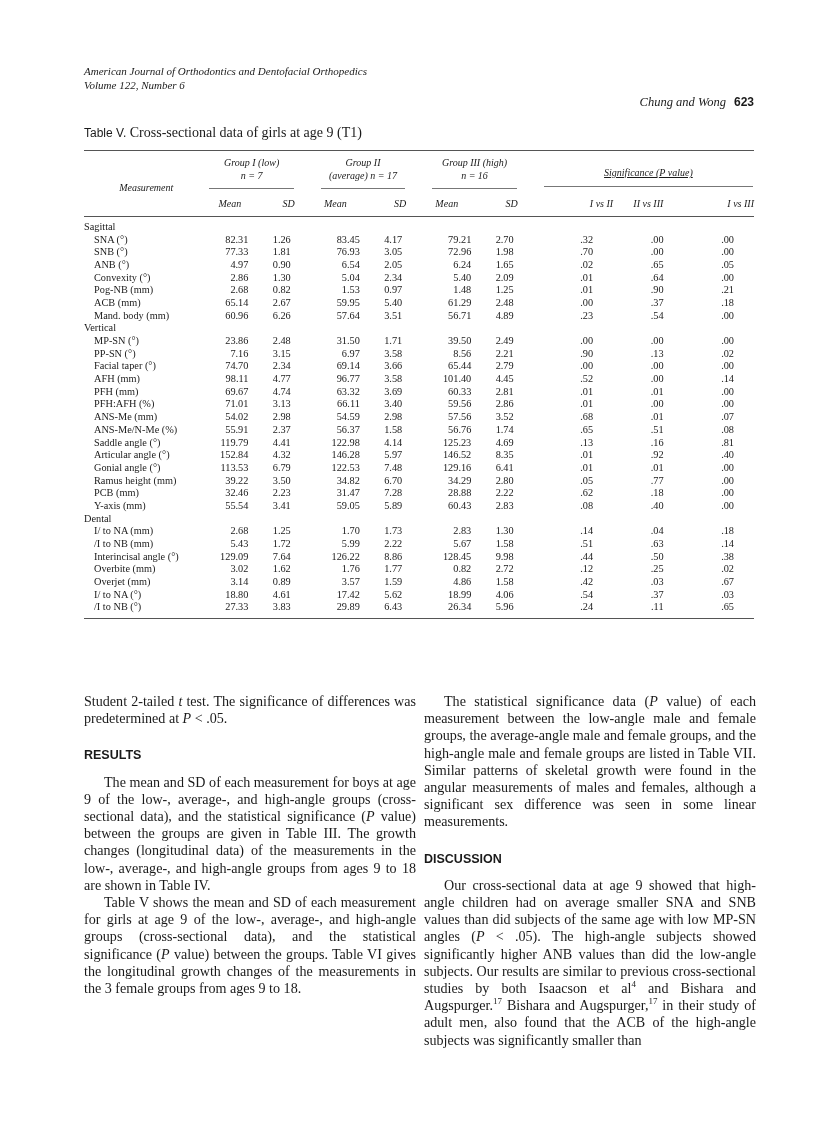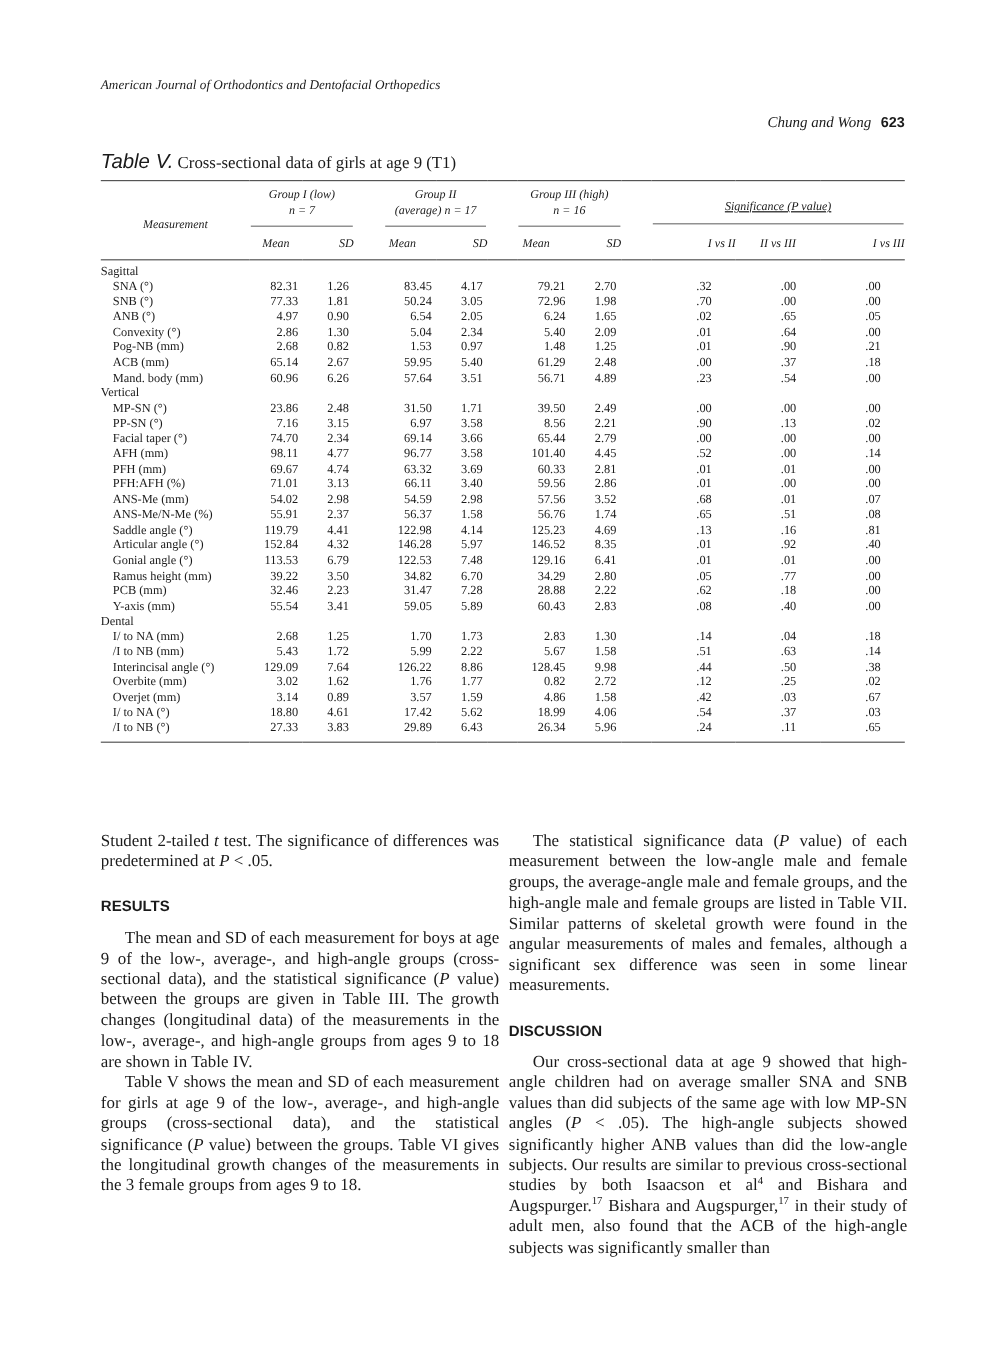--- a/index.html
+++ b/index.html
@@ -2,21 +2,21 @@
 <html><head>
 <meta charset="utf-8">
 <style>
   html, body { margin: 0; padding: 0; background: #ffffff; }
   body { width: 838px; height: 1122px; position: relative; overflow: hidden; color: #1a1a1a; font-family: "Liberation Serif", serif; }
   .running-head { position: absolute; left: 84px; top: 64px; width: 670px; font-size: 11px; line-height: 14px; }
   .rh-left { position: absolute; left: 0; top: 0; font-style: italic; }
   .rh-right { position: absolute; right: 0; top: 0; font-style: italic; font-size: 12.5px; margin-top: 31px; }
   .rh-right .pg { font-style: normal; font-weight: bold; font-family: "Liberation Sans", sans-serif; font-size: 12px; margin-left: 8px; }
   .caption { position: absolute; left: 84px; top: 125px; font-size: 14px; }
-  .caption .lbl { font-family: "Liberation Sans", sans-serif; font-size: 17px; font-style: italic; }
+  .caption .lbl { font-family: "Liberation Sans", sans-serif; font-size: 12px; }
   .tbl-wrap { position: absolute; left: 84px; top: 150px; width: 670px; }
   table { border-collapse: collapse; width: 670px; font-size: 10.3px; line-height: 12.6px; }
   .rule-top { border-top: 1.6px solid #555; }
   .rule-bot { border-bottom: 1.6px solid #555; }
   th { font-weight: normal; font-style: italic; font-size: 10px; }
   .hdr1 th { padding-top: 6px; padding-bottom: 5px; vertical-align: middle; }
   .hdr1 .grp { text-align: center; }
   .hdr1 .grp span { display: block; border-bottom: 1.3px solid #777; padding-bottom: 6px; }
   .hdr2 th { padding: 4px 0 5px 0; }
   .c-meas { width: 142px; text-align: center; }
@@ -37,20 +37,21 @@
   .indent { text-indent: 20px; }
   .sec-head { font-family: "Liberation Sans", sans-serif; font-weight: bold; font-size: 12.5px; margin: 20px 0 9px 0 !important; }
   sup { font-size: 9px; line-height: 0; }
 </style>
 </head>
 <body>
 
 <div class="running-head">
   <div class="rh-left">
     <div>American Journal of Orthodontics and Dentofacial Orthopedics</div>
+    <div>Volume 122, Number 6</div>
   </div>
   <div class="rh-right">
     <span>Chung and Wong</span><span class="pg">623</span>
   </div>
 </div>
 
 <div class="caption">
   <span class="lbl">Table V.</span>
   <span>Cross-sectional data of girls at age 9 (T1)</span>
 </div>
@@ -117,21 +118,21 @@
           <td class="num gap"></td>
           <td class="num sig">.32</td>
           <td class="num sig">.00</td>
           <td class="num sig">.00</td>
         </tr>
         <tr class="row">
           <td class="name">SNB (°)</td>
           <td class="num mean">77.33</td>
           <td class="num sd">1.81</td>
           <td class="num gap"></td>
-          <td class="num mean">50.24</td>
+          <td class="num mean">76.93</td>
           <td class="num sd">3.05</td>
           <td class="num gap"></td>
           <td class="num mean">72.96</td>
           <td class="num sd">1.98</td>
           <td class="num gap"></td>
           <td class="num sig">.70</td>
           <td class="num sig">.00</td>
           <td class="num sig">.00</td>
         </tr>
         <tr class="row">

